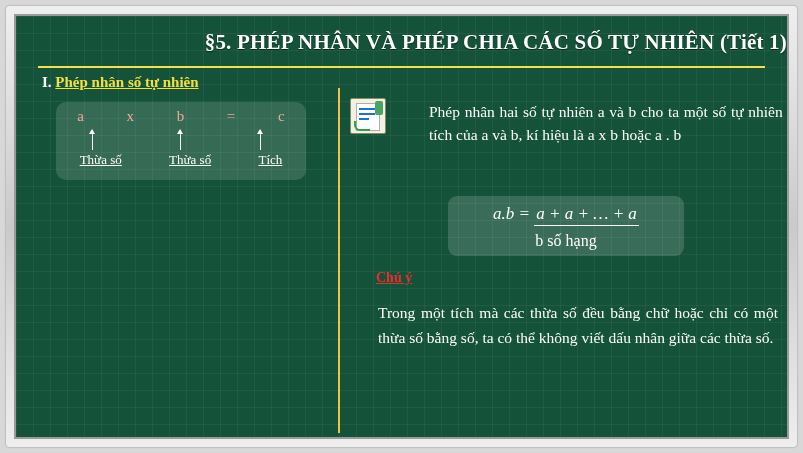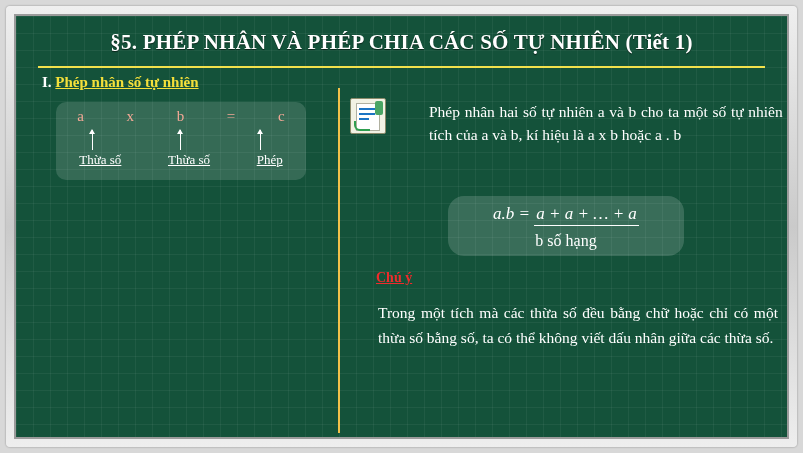--- a/index.html
+++ b/index.html
@@ -31,21 +31,21 @@
     position:absolute;left:0;top:0;right:0;bottom:0;
     background-color:#14523a;
     background-image:
       linear-gradient(rgba(255,255,255,.05) 1px, transparent 1px),
       linear-gradient(90deg, rgba(255,255,255,.05) 1px, transparent 1px);
     background-size:17px 17px, 17px 17px;
     overflow:hidden;
   }
   .title{
     position:absolute;left:0;right:0;top:14px;
-    text-align:center;
+    text-align:right;
     color:#ffffff;
     font-weight:bold;
     font-size:21px;
     letter-spacing:.2px;
     text-shadow:0 1px 1px rgba(0,0,0,.6);
   }
   .title-underline{
     position:absolute;left:22px;right:22px;top:50px;height:2px;
     background:#f2e14c;
   }
@@ -120,21 +120,21 @@
   }
   .para{
     position:absolute;left:380px;top:84px;width:394px;
     color:#ffffff;font-size:15.5px;line-height:1.5;
     text-align:justify;
     margin-left:33px;
   }
   .formula-box{
     position:absolute;left:432px;top:180px;width:236px;height:60px;
     background:rgba(255,255,255,.16);
-    border-radius:16px;
+    border-radius:9px;
   }
   .formula{
     position:absolute;left:0;right:0;top:8px;
     text-align:center;color:#ffffff;font-size:17px;font-style:italic;
   }
   .formula .under{
     border-bottom:1px solid #ffffff;padding:0 2px 2px 2px;
   }
   .formula-sub{
     position:absolute;left:0;right:0;top:36px;
@@ -180,21 +180,21 @@
             <span>c</span>
           </div>
           <div class="arrows">
             <div class="arrow a1"></div>
             <div class="arrow a2"></div>
             <div class="arrow a3"></div>
           </div>
           <div class="labels">
             <span>Thừa số</span>
             <span>Thừa số</span>
-            <span>Phép</span>
+            <span>Tích</span>
           </div>
         </div>
 
         <div class="divider"></div>
 
         <div class="note-icon">
           <div class="sheet"></div>
           <div class="line l1"></div>
           <div class="line l2"></div>
           <div class="line l3"></div>

